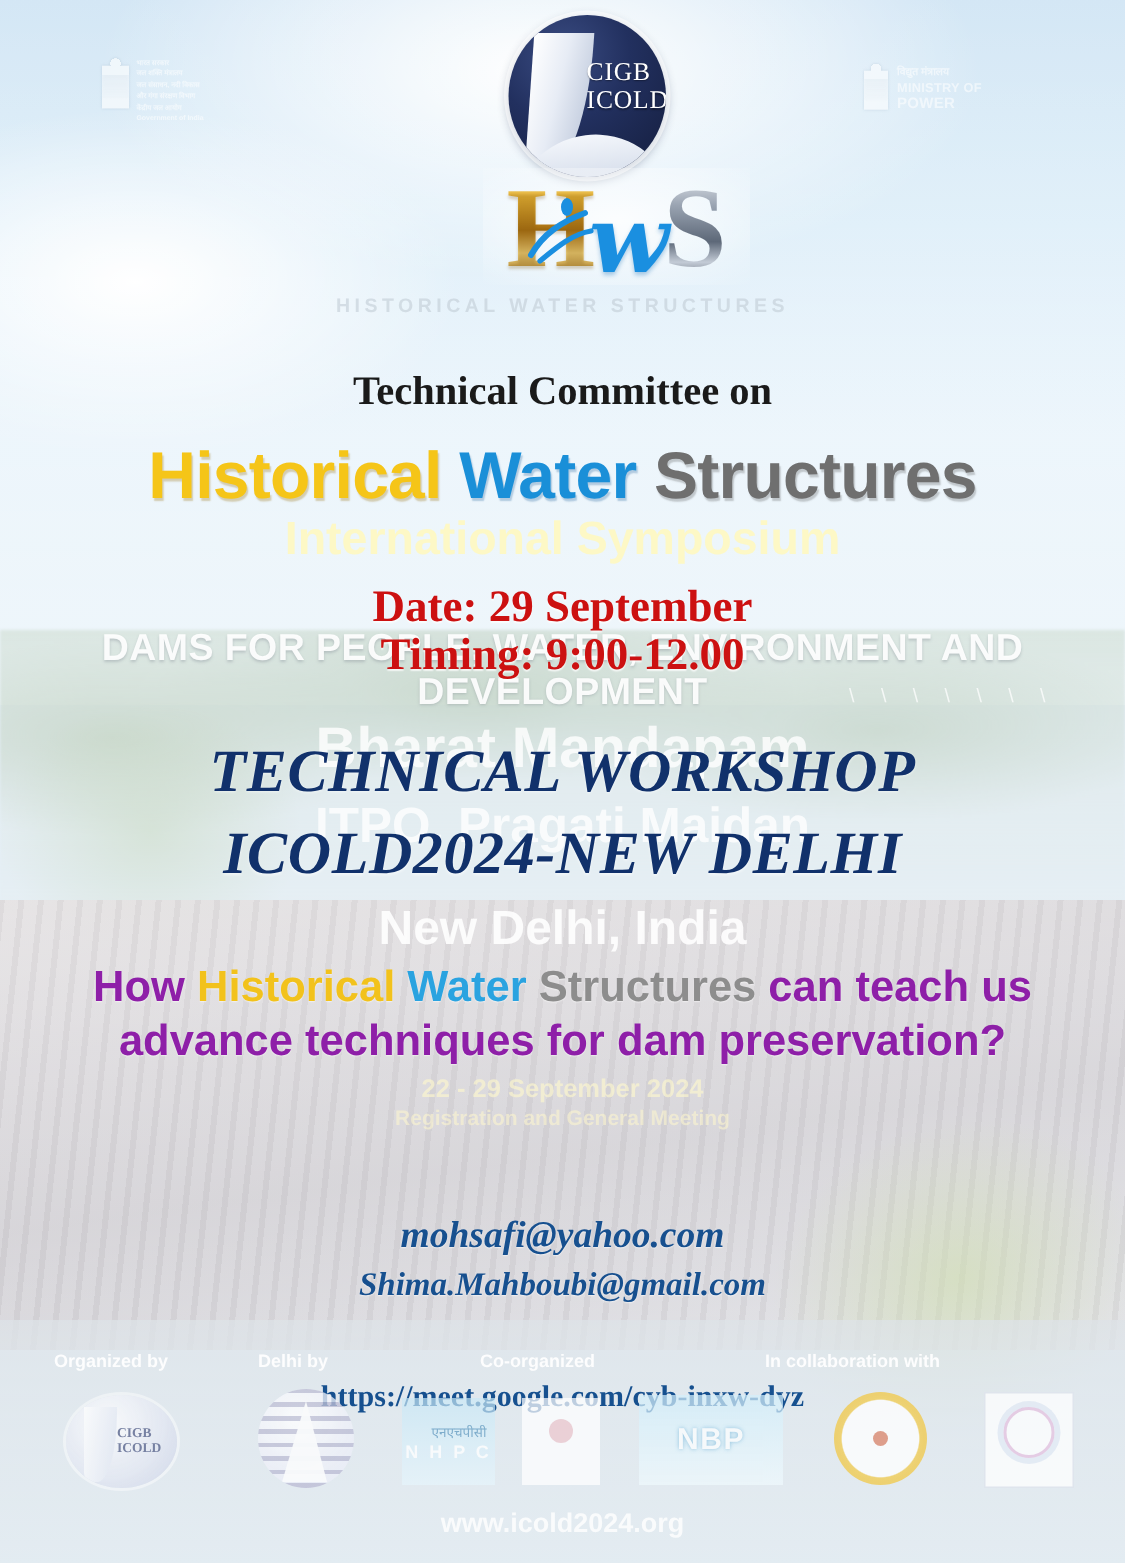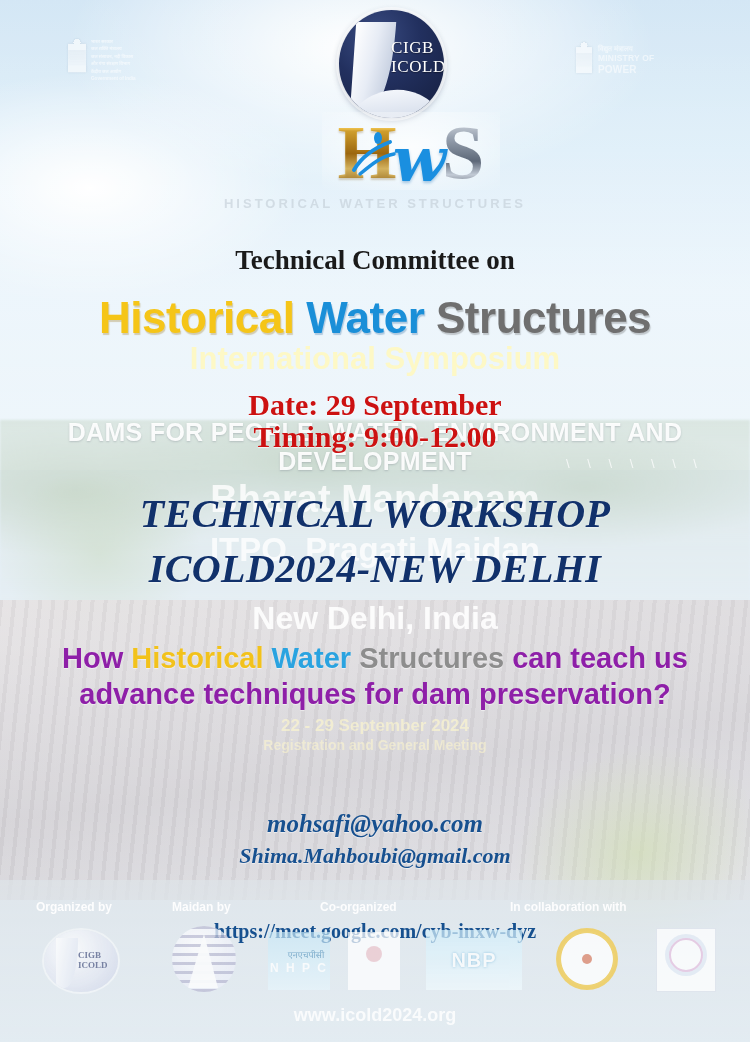--- a/index.html
+++ b/index.html
@@ -590,21 +590,21 @@
   <div class="question">
     <span>How </span><span class="q-hist">Historical</span><span> </span><span class="q-water">Water</span><span> </span><span class="q-struct">Structures</span><span> can teach us advance techniques for dam preservation?</span>
   </div>
 
   <div class="email1">mohsafi@yahoo.com</div>
   <div class="email2">Shima.Mahboubi@gmail.com</div>
   <div class="link-url">https://meet.google.com/cyb-inxw-dyz</div>
 
   <div class="footer-labels">
     <span class="fl-org">Organized by</span>
-    <span class="fl-host">Maidan by</span>
+    <span class="fl-host">Delhi by</span>
     <span class="fl-co">Co-organized</span>
     <span class="fl-collab">In collaboration with</span>
   </div>
 
   <div class="footer-logos">
     <div class="flogo flogo-icold">
       <div class="fi-curve"></div>
       <div class="fi-txt">
         <div>CIGB</div>
         <div>ICOLD</div>

